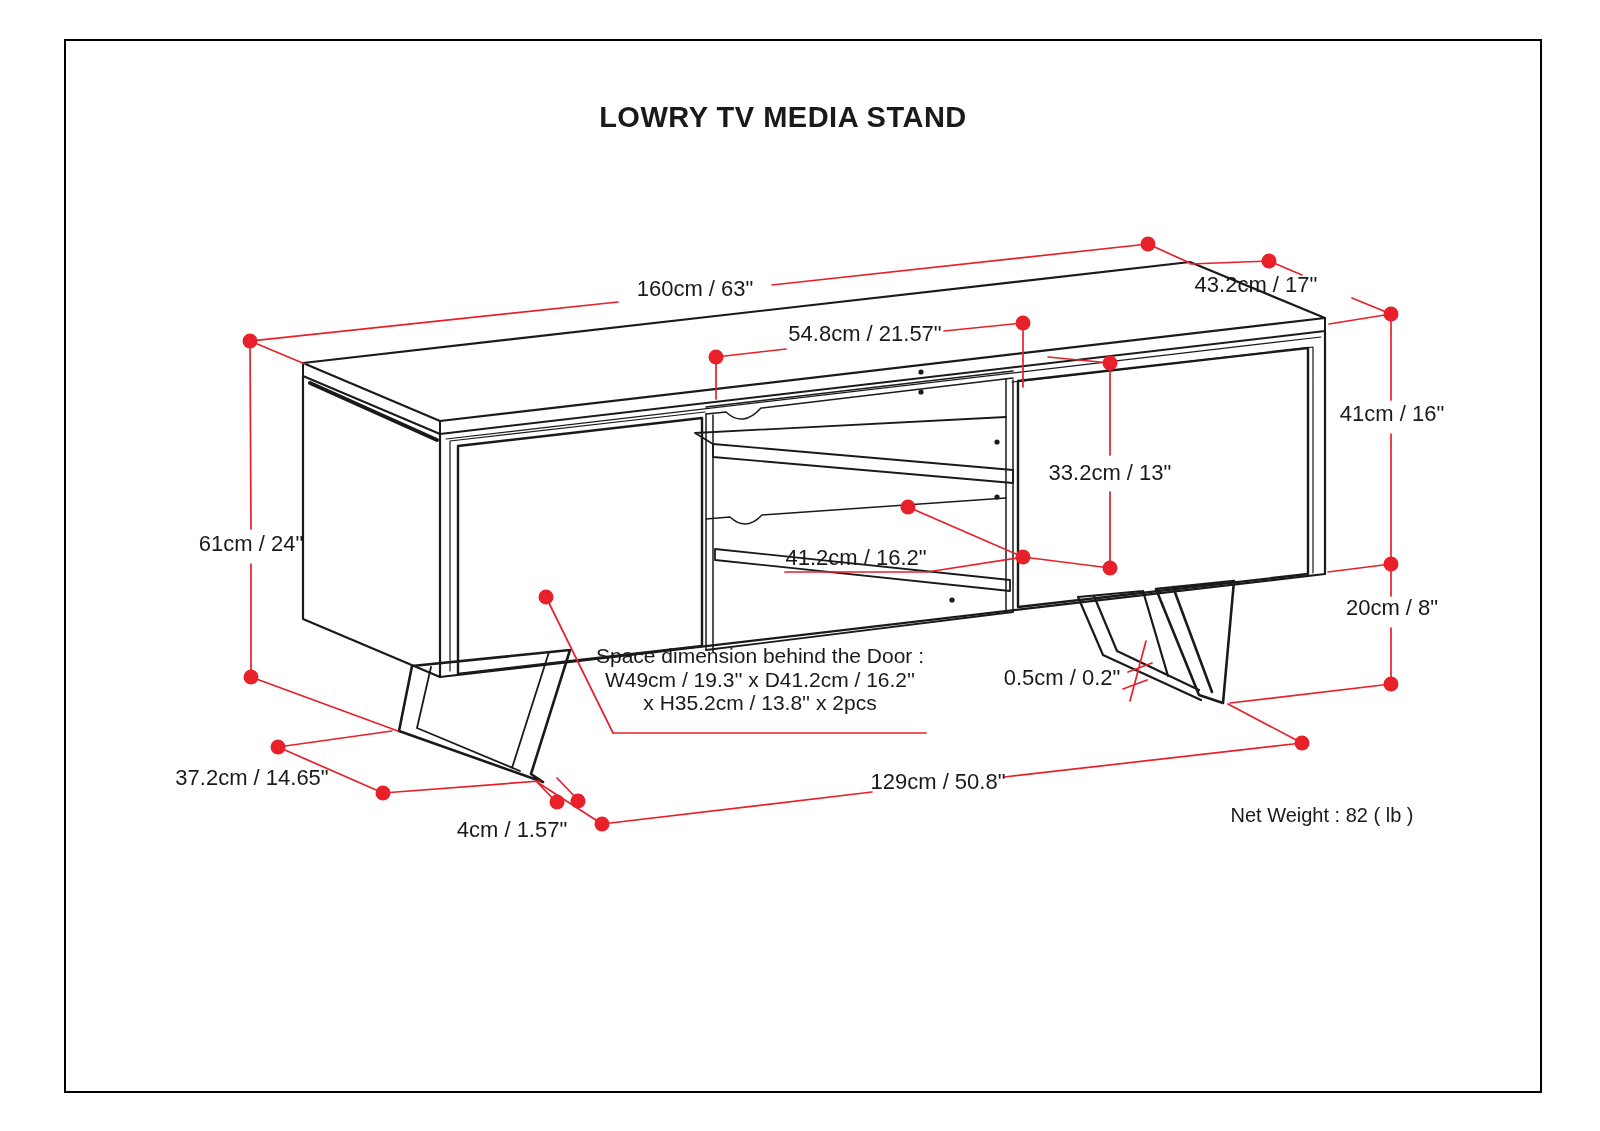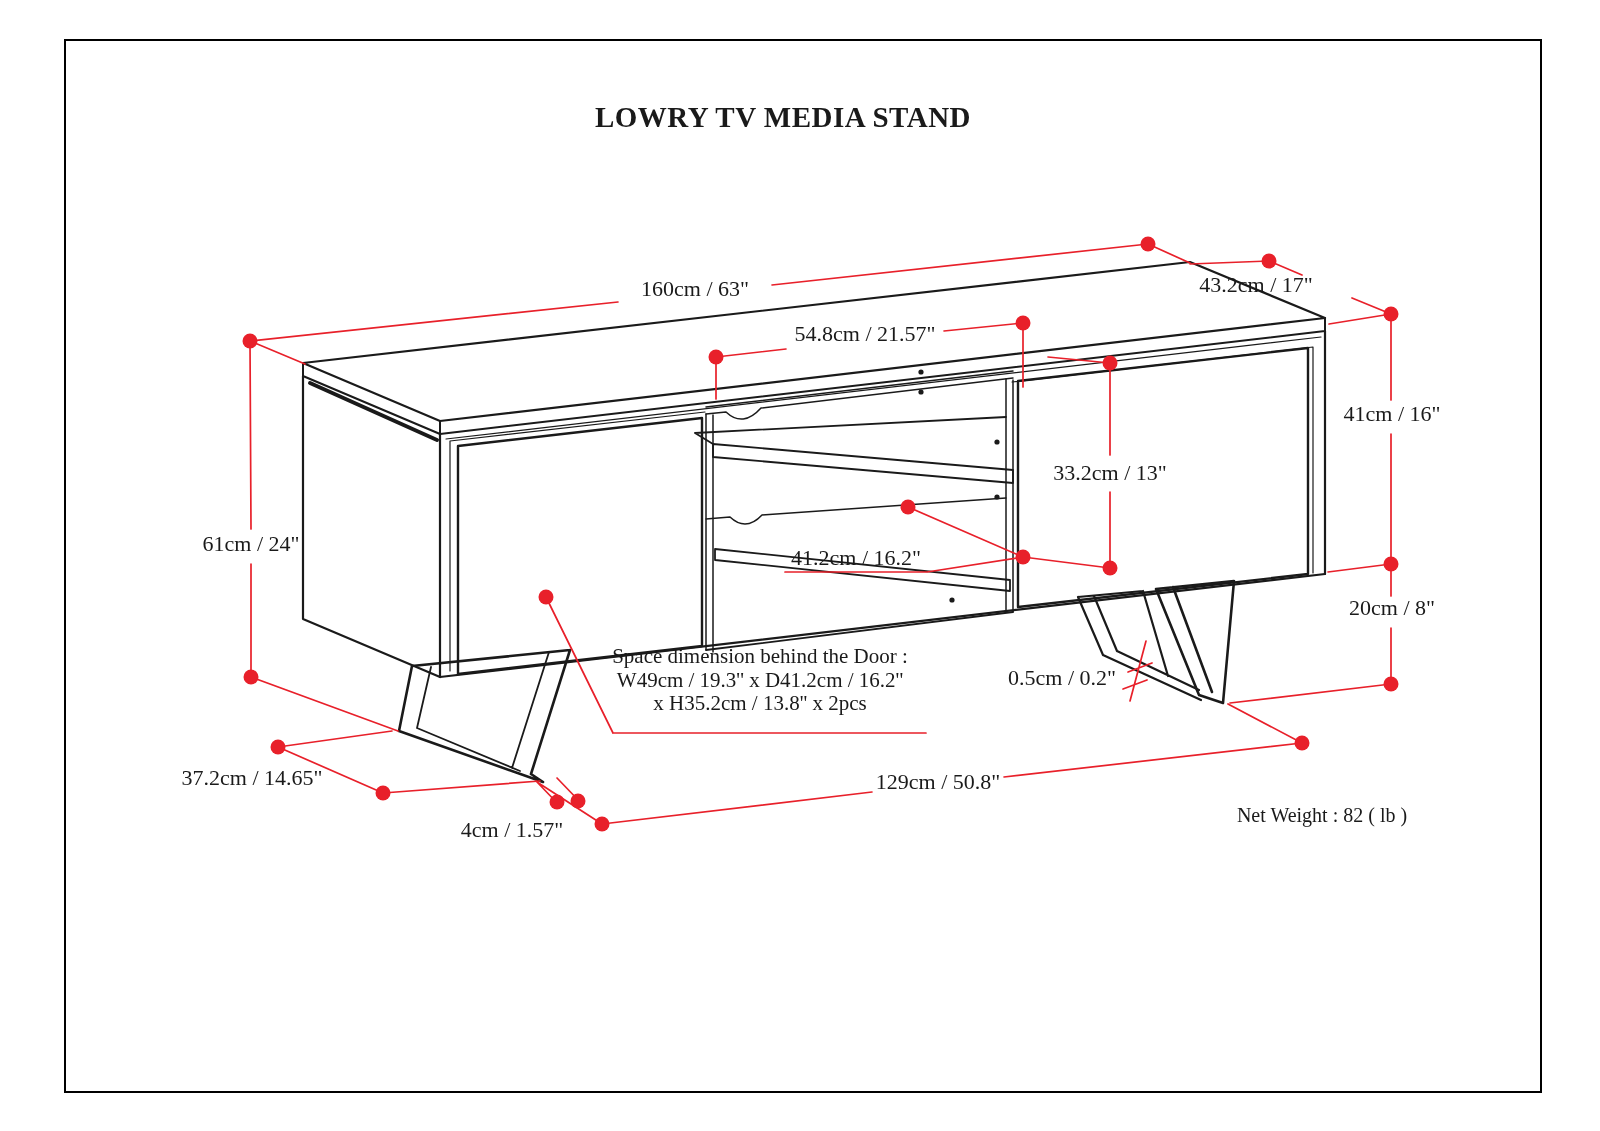--- a/index.html
+++ b/index.html
@@ -1,16 +1,16 @@
 <!DOCTYPE html>
 <html><head>
 <meta charset="utf-8">
 <style>
   html,body{margin:0;padding:0;background:#ffffff;}
-  .stage{position:relative;width:1380px;height:1131px;background:#ffffff;font-family:Liberation Serif, serif;}
+  .stage{position:relative;width:1380px;height:1131px;background:#ffffff;font-family:Liberation Sans, sans-serif;}
   svg{position:absolute;left:0;top:0;}
   text{fill:#1a1a1a;}
   .dim-label{font-size:22px;}
   .small-label{font-size:21px;}
   .title{font-size:29px;font-weight:bold;letter-spacing:0.5px;}
   .net{font-size:20px;}
 </style>
 </head>
 <body>
 

